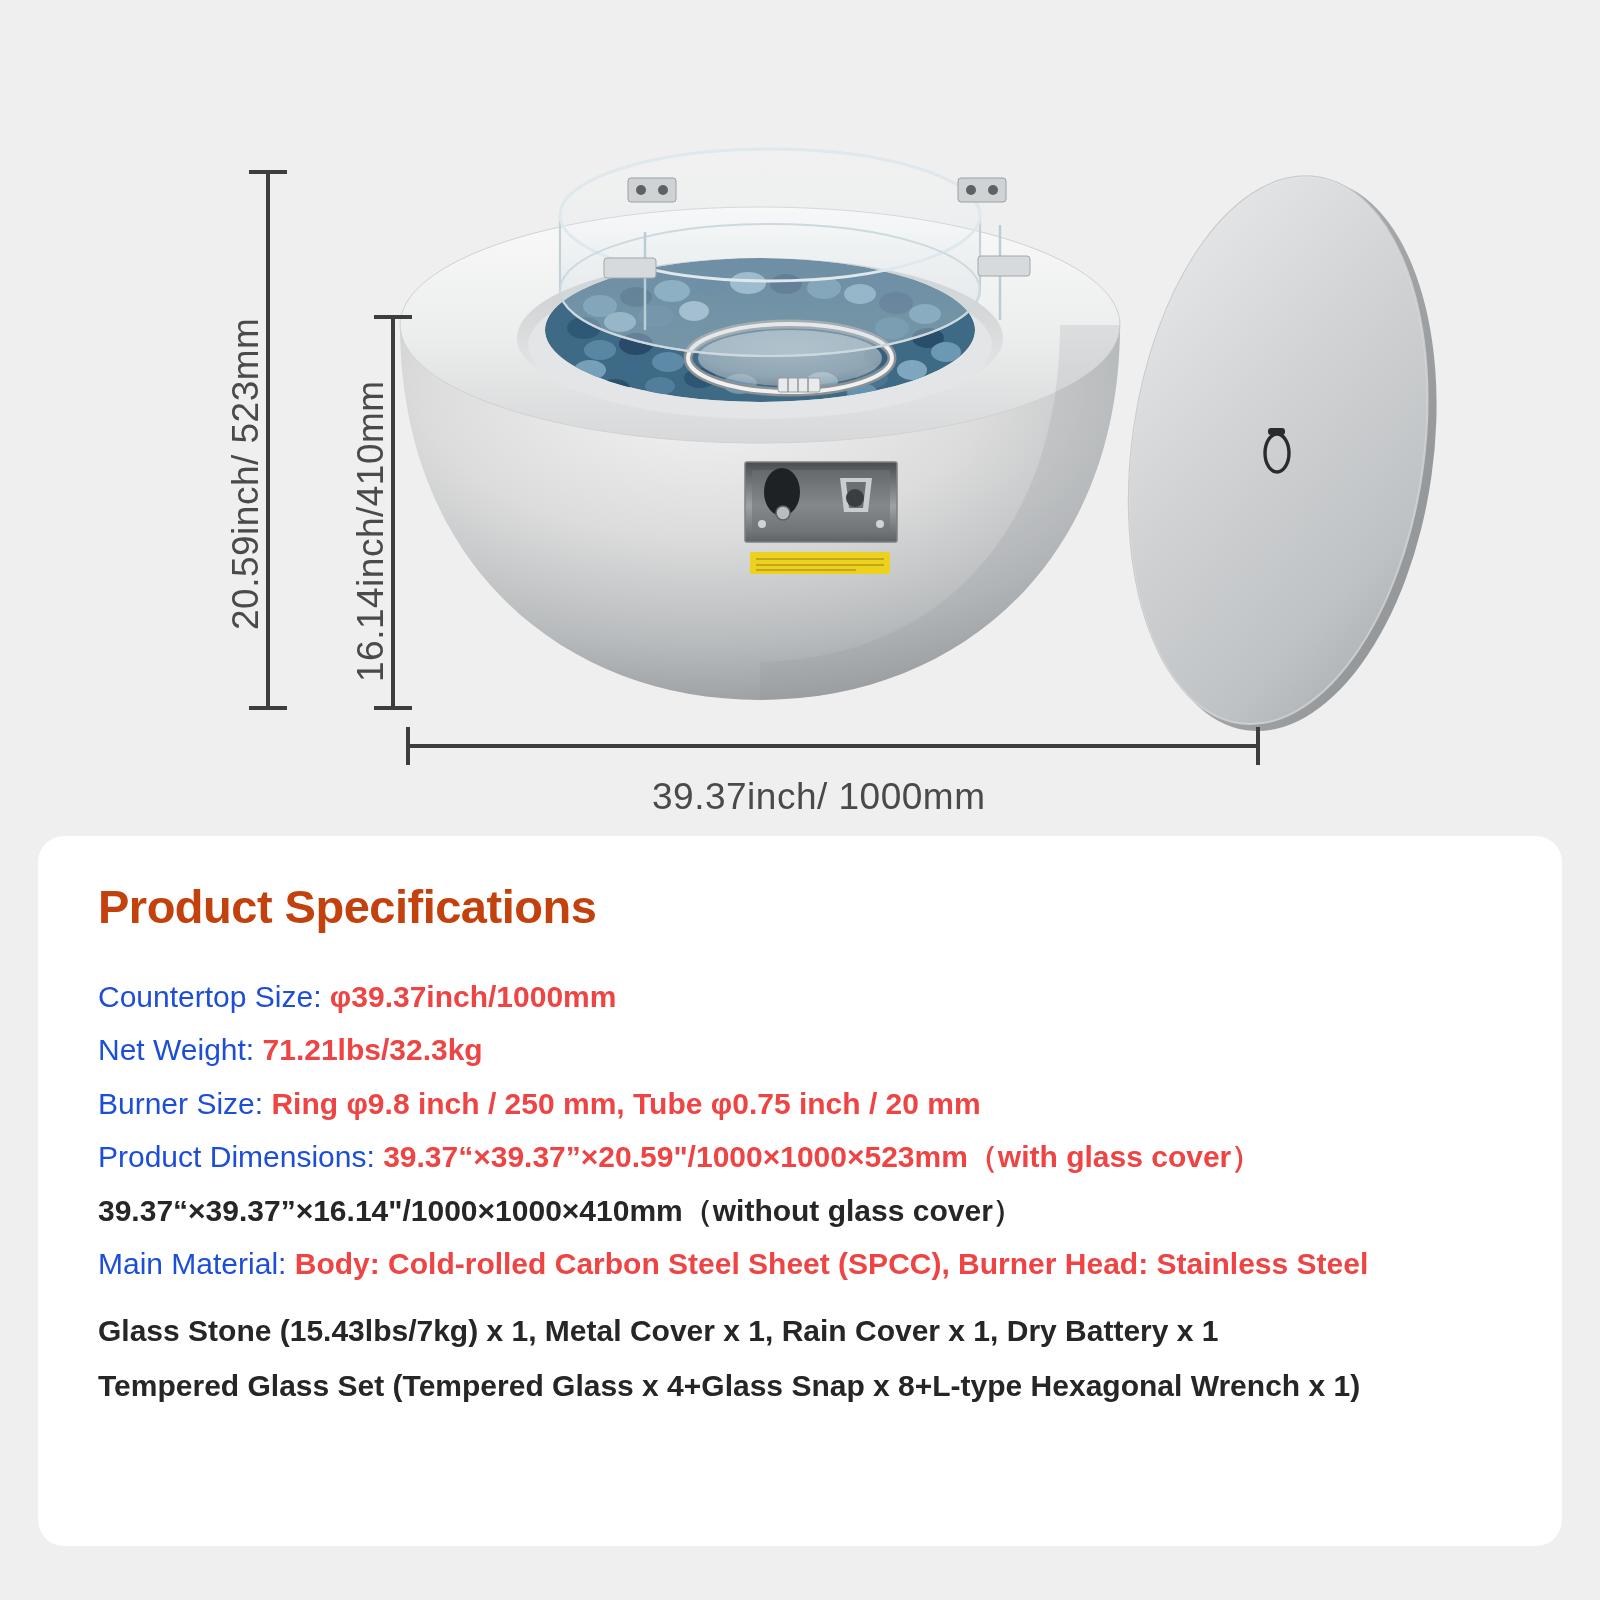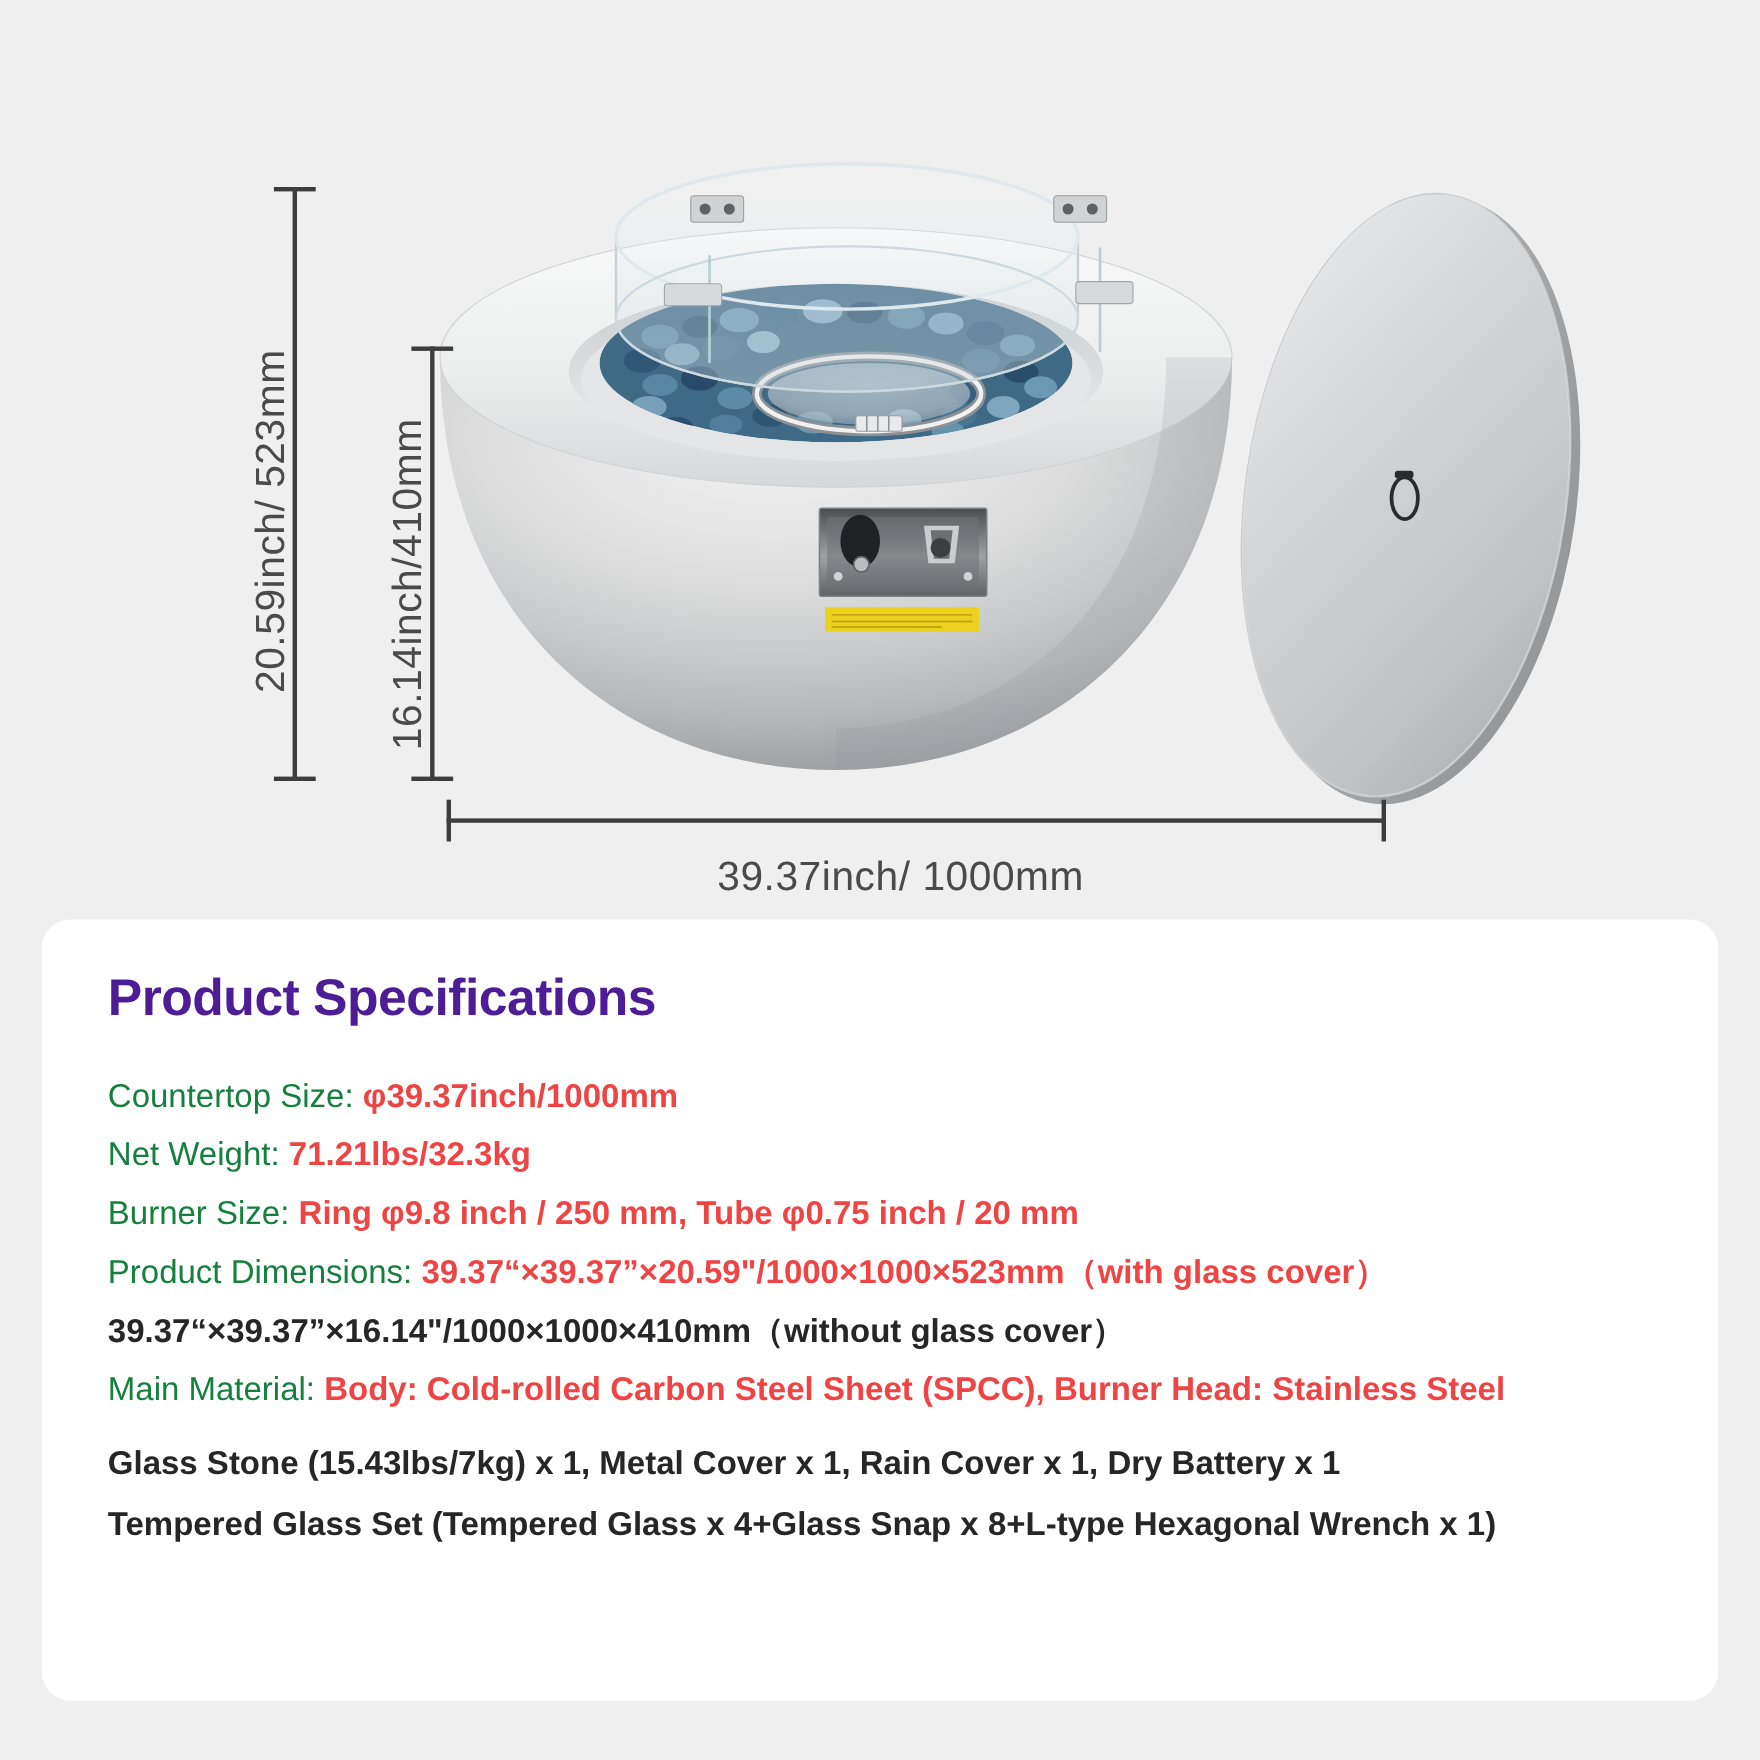--- a/index.html
+++ b/index.html
@@ -52,33 +52,33 @@
 
   
   .card {
     position: absolute; left: 38px; top: 836px;
     width: 1524px; height: 710px;
     background: #ffffff; border-radius: 26px;
   }
   .card-inner { padding: 44px 58px 0 60px; }
 
   .heading {
-    color: #4c1d95;
+    color: #c2410c;
     font-size: 47px; font-weight: bold;
     letter-spacing: -0.5px;
     line-height: 1.15;
   }
   .heading.accessories { margin-top: 22px; }
 
   .spec-list { margin-top: 36px; }
   .spec-row {
     font-size: 30px; line-height: 1.78;
     color: #6d6d6d; white-space: nowrap;
   }
-  .spec-row .lbl { color: #15803d; font-weight: normal; }
+  .spec-row .lbl { color: #1d4ed8; font-weight: normal; }
   .spec-row .val { color: #ef4444; font-weight: bold; }
   .spec-cont { font-size: 30px; line-height: 1.78; color: #262626; font-weight: bold; white-space: nowrap; }
 
   .acc-list { margin-top: 14px; }
   .acc-row {
     font-size: 30px; line-height: 1.82;
     color: #262626; font-weight: bold; white-space: nowrap;
   }
 </style>
 </head>

